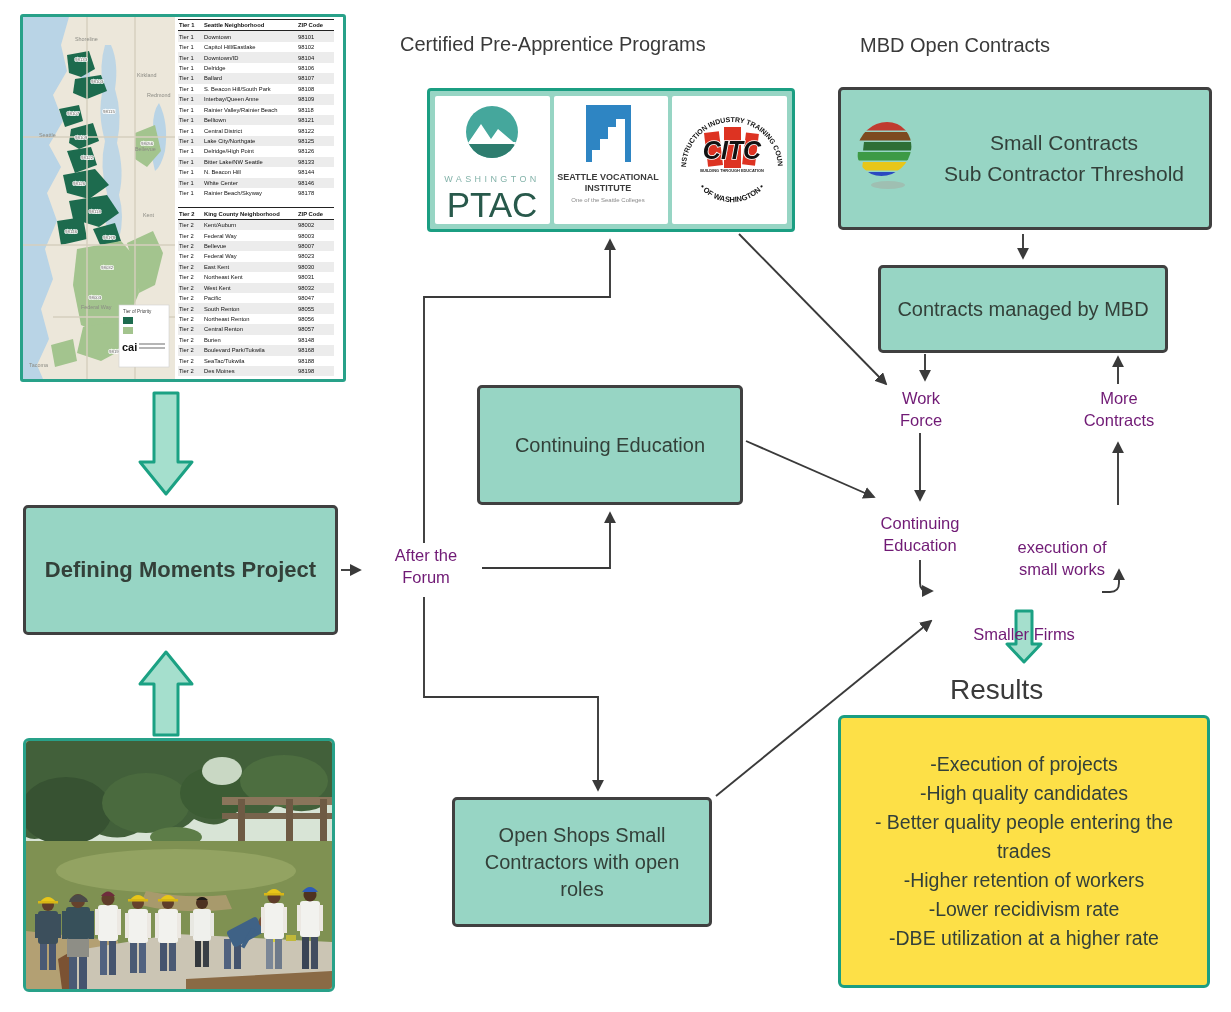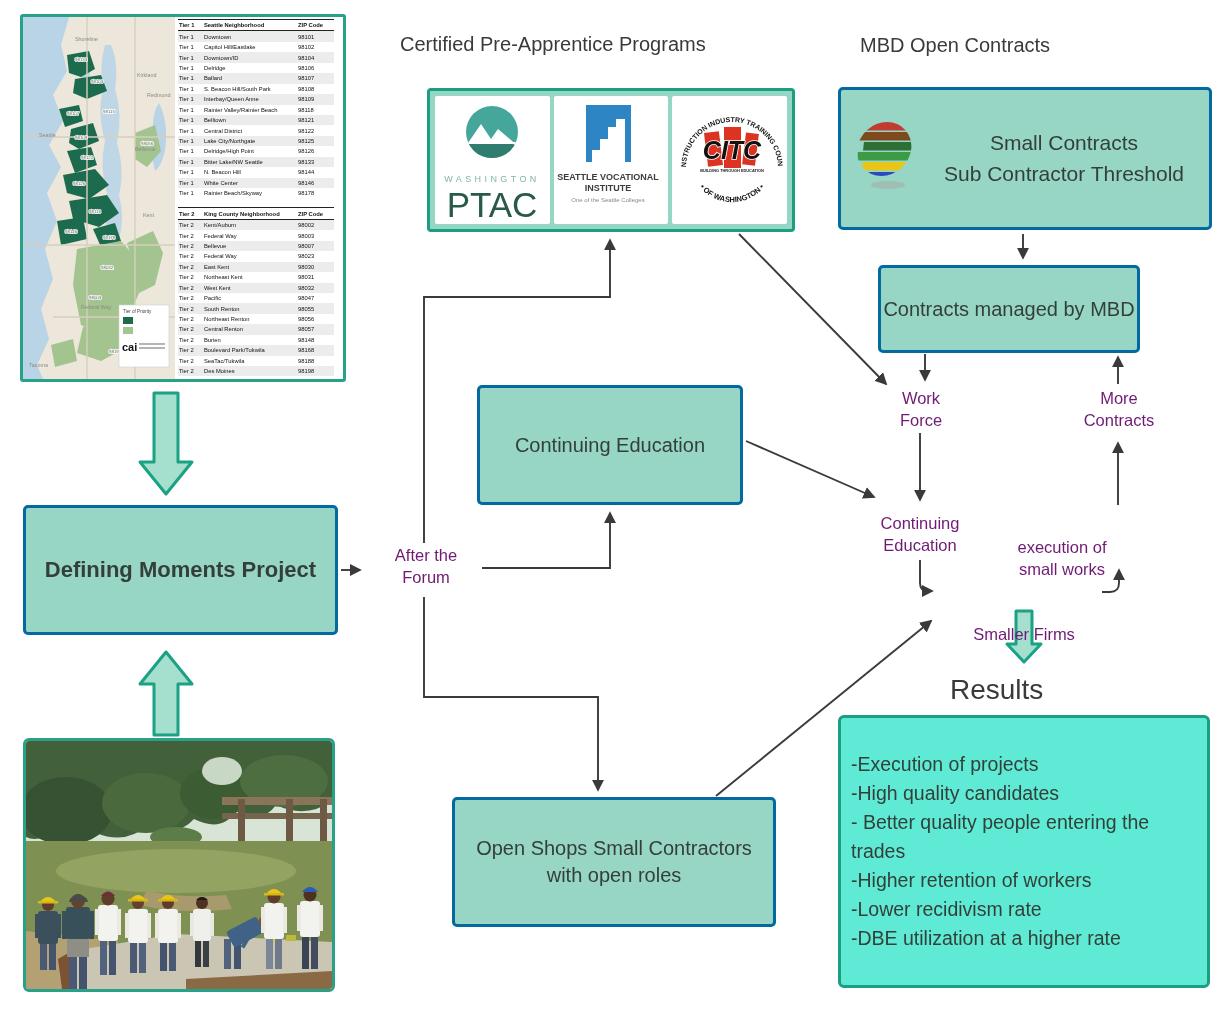--- a/index.html
+++ b/index.html
@@ -1,42 +1,42 @@
 <!DOCTYPE html>
 <html><head>
 <meta charset="utf-8">
 <style>
   html,body{margin:0;padding:0;background:#fff;}
   .canvas{position:relative;width:1231px;height:1012px;background:#fff;overflow:hidden;
           font-family:"Liberation Sans",sans-serif;color:#3a3f3d;}
   .abs{position:absolute;}
   svg{display:block;}
-  .tealbox{position:absolute;background:#97d5c4;border:3px solid #0369a1;border-radius:5px;
+  .tealbox{position:absolute;background:#97d5c4;border:3px solid #404040;border-radius:5px;
            display:flex;align-items:center;justify-content:center;text-align:center;
            color:#334039;font-size:20px;line-height:1.35;box-sizing:border-box;}
   .htitle{position:absolute;font-size:20px;color:#3a3a3a;}
   .node{position:absolute;font-size:16.5px;color:#701a75;text-align:center;line-height:1.32;}
   
   .map-panel{position:absolute;left:20px;top:14px;width:326px;height:368px;background:#fff;
              border:3px solid #28a189;border-radius:3px;box-sizing:border-box;display:flex;}
   .ztable{width:160px;padding:2px 1px 0 3px;box-sizing:border-box;font-size:5.8px;color:#111;}
   .trow{display:grid;grid-template-columns:25px 94px 33px;height:10.45px;align-items:center;}
   .trow div{white-space:nowrap;overflow:hidden;padding-left:1px;}
   .trow.thead{font-weight:bold;border-top:1.6px solid #222;border-bottom:1.2px solid #222;background:#fff;}
   .trow.odd{background:#ececec;}
   .trow.even{background:#ffffff;}
   .tspacer{height:9px;}
   
   .logos-box{position:absolute;left:427px;top:88px;width:368px;height:144px;background:#97d5c4;
              border:3px solid #1b9e82;border-radius:4px;box-sizing:border-box;display:flex;
              gap:4px;padding:5px;}
   .logo-panel{background:#fff;border-radius:2px;flex:1;overflow:hidden;}
-  .results-box{position:absolute;left:838px;top:715px;width:372px;height:273px;background:#5eead4;
+  .results-box{position:absolute;left:838px;top:715px;width:372px;height:273px;background:#fde047;
                border:3px solid #1b9e82;border-radius:6px;box-sizing:border-box;display:flex;
-               flex-direction:column;justify-content:center;text-align:left;color:#33403a;
+               flex-direction:column;justify-content:center;text-align:center;color:#33403a;
                font-size:19.5px;line-height:29px;padding:6px 10px;}
   .photo-frame{position:absolute;left:23px;top:738px;width:312px;height:254px;border:3px solid #28a189;
                border-radius:6px;overflow:hidden;box-sizing:border-box;background:#dce8dc;}
   .sc-flex{display:flex;align-items:center;width:100%;height:100%;}
 </style>
 </head>
 <body>
 
 <div class="canvas">
 
@@ -394,24 +394,24 @@
           <rect x="6" y="59" width="56" height="8.5" fill="#2b49c0"></rect>
         </g>
       </svg>
       <div style="flex:1;text-align:center;font-size:21px;color:#33403a;line-height:1.45;">
         <div>Small Contracts</div>
         <div>Sub Contractor Threshold</div>
       </div>
     </div>
   </div>
 
-  <div class="tealbox" style="left:878px;top:265px;width:262px;height:88px;">Contracts managed by MBD</div>
+  <div class="tealbox" style="left:878px;top:265px;width:290px;height:88px;">Contracts managed by MBD</div>
   <div class="tealbox" style="left:477px;top:385px;width:266px;height:120px;">Continuing Education</div>
   <div class="tealbox" style="left:23px;top:505px;width:315px;height:130px;font-size:22px;font-weight:bold;">Defining Moments Project</div>
-  <div class="tealbox" style="left:452px;top:797px;width:324px;height:130px;padding:16px 14px;">Open Shops Small Contractors with open roles</div>
+  <div class="tealbox" style="left:452px;top:797px;width:260px;height:130px;padding:16px 14px;">Open Shops Small Contractors with open roles</div>
 
   <div class="node" style="left:382px;top:545px;width:88px;">After the Forum</div>
   <div class="node" style="left:895px;top:388px;width:52px;">Work Force</div>
   <div class="node" style="left:1078px;top:388px;width:82px;">More Contracts</div>
   <div class="node" style="left:872px;top:513px;width:96px;">Continuing Education</div>
   <div class="node" style="left:972px;top:584px;width:104px;white-space:nowrap;margin-top:40px;">Smaller Firms</div>
   <div class="node" style="left:1010px;top:509px;width:104px;margin-top:28px;">execution of small works</div>
   <div class="htitle" style="left:950px;top:674px;width:148px;font-size:28px;">Results</div>
 
   <div class="results-box">

